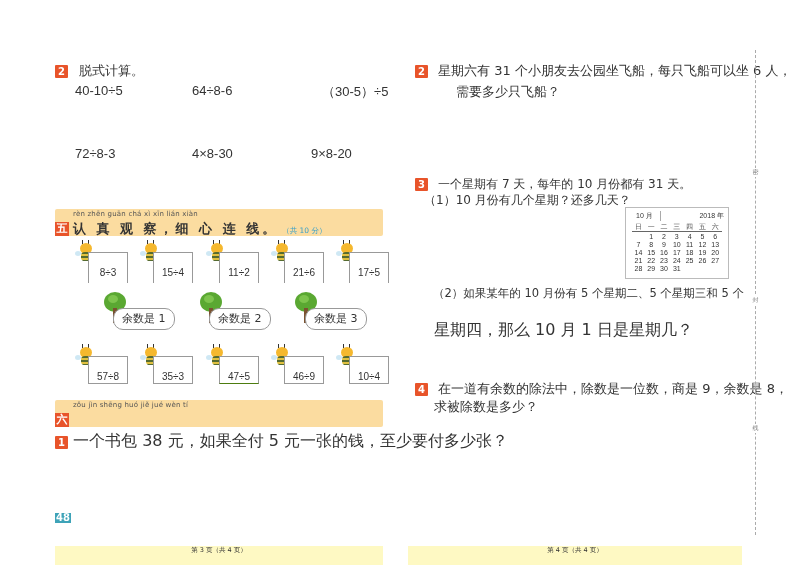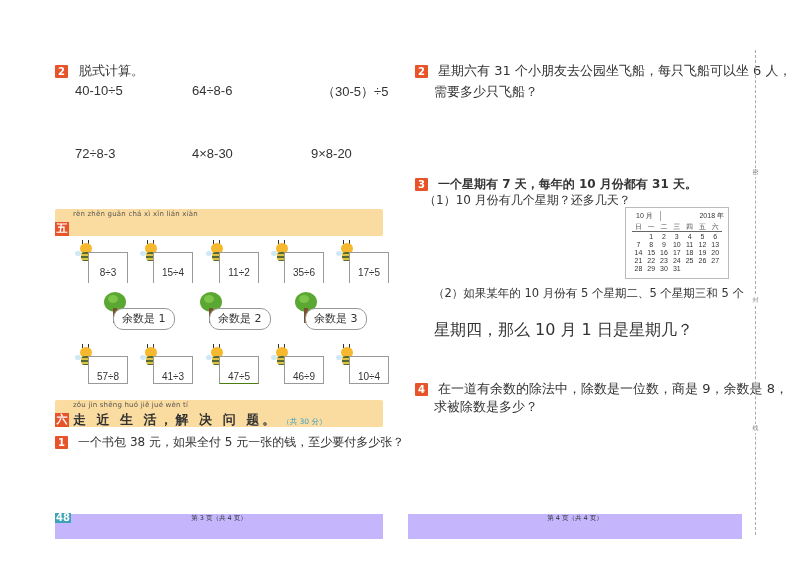--- a/index.html
+++ b/index.html
@@ -39,21 +39,21 @@
     }
     .card-text { position: absolute; left: 0; right: 0; top: 14px; text-align: center; font-size: 10px; color: #333; font-family: "Liberation Sans", sans-serif; }
     .tree { position: absolute; width: 22px; height: 32px; }
     .tree .crown { position: absolute; left: 0; top: 0; width: 22px; height: 20px; border-radius: 50%; background: #5aa832; }
     .tree .crown2 { position: absolute; left: 4px; top: 3px; width: 10px; height: 8px; border-radius: 50%; background: #7dc44d; }
     .tree .trunk { position: absolute; left: 9px; top: 16px; width: 4px; height: 15px; background: #7a5230; }
     .bubble {
       position: absolute; height: 20px; border: 1px solid #999; border-radius: 10px; background: #fff;
       font-size: 11px; line-height: 20px; padding: 0 8px; white-space: nowrap; color: #333;
     }
-    .footer-bar { position: absolute; height: 25px; background: #c4b5fd; }
+    .footer-bar { position: absolute; height: 19px; background: #fef9c3; margin-top: 32px; }
     .footer-text { position: absolute; left: 0; right: 0; top: 0; text-align: center; font-size: 6.5px; line-height: 9px; color: #333; }
     .page-num {
       position: absolute; left: 55px; top: 513px; width: 16px; height: 10px; background: #3ea3b8; color: #fff;
       font-size: 10px; line-height: 10px; font-weight: bold; text-align: center;
     }
     .dash-line { position: absolute; left: 755px; top: 50px; width: 0; height: 485px; border-left: 1px dashed #aaa; }
     .seal { position: absolute; left: 751px; font-size: 6px; color: #777; background: #fff; width: 9px; text-align: center; }
     .calendar {
       position: absolute; left: 625px; top: 207px; width: 102px; height: 70px; border: 1px solid #bbb; background: #fff;
       font-family: "Liberation Sans", sans-serif; font-size: 7px; color: #333;
@@ -79,20 +79,21 @@
   <div class="abs expr" style="left:75px; top:83px;">40-10÷5</div>
   <div class="abs expr" style="left:192px; top:83px;">64÷8-6</div>
   <div class="abs expr" style="left:306px; top:83px;margin-left:16px;">（30-5）÷5</div>
   <div class="abs expr" style="left:75px; top:146px;">72÷8-3</div>
   <div class="abs expr" style="left:192px; top:146px;">4×8-30</div>
   <div class="abs expr" style="left:311px; top:146px;">9×8-20</div>
 
   <div class="section-bar" style="top:209px;">
     <div class="section-num">五</div>
     <div class="pinyin">rèn  zhēn guān chá        xì xīn lián  xiàn</div>
+    <div class="section-title"><span>认 真 观 察，细 心 连 线。</span><span class="score">（共 10 分）</span></div>
   </div>
 
   <div class="bee-card" style="left:78px; top:240px;">
     <div class="bee">
         <div class="ant" style="left:4px"></div>
         <div class="ant" style="left:10px"></div>
         <div class="wing"></div>
         <div class="head"></div>
         <div class="body"></div>
       </div>
@@ -126,21 +127,21 @@
   </div>
   <div class="bee-card" style="left:274px; top:240px;">
     <div class="bee">
         <div class="ant" style="left:4px"></div>
         <div class="ant" style="left:10px"></div>
         <div class="wing"></div>
         <div class="head"></div>
         <div class="body"></div>
       </div>
     <div class="card-box">
-        <div class="card-text">35÷6</div>
+        <div class="card-text">21÷6</div>
       </div>
   </div>
   <div class="bee-card" style="left:339px; top:240px;">
     <div class="bee">
         <div class="ant" style="left:4px"></div>
         <div class="ant" style="left:10px"></div>
         <div class="wing"></div>
         <div class="head"></div>
         <div class="body"></div>
       </div>
@@ -184,21 +185,21 @@
   </div>
   <div class="bee-card" style="left:143px; top:344px;">
     <div class="bee">
         <div class="ant" style="left:4px"></div>
         <div class="ant" style="left:10px"></div>
         <div class="wing"></div>
         <div class="head"></div>
         <div class="body"></div>
       </div>
     <div class="card-box" style="border-bottom:1px solid #999; height:26px;">
-        <div class="card-text">41÷3</div>
+        <div class="card-text">35÷3</div>
       </div>
   </div>
   <div class="bee-card" style="left:209px; top:344px;">
     <div class="bee">
         <div class="ant" style="left:4px"></div>
         <div class="ant" style="left:10px"></div>
         <div class="wing"></div>
         <div class="head"></div>
         <div class="body"></div>
       </div>
@@ -227,44 +228,43 @@
         <div class="body"></div>
       </div>
     <div class="card-box" style="border-bottom:1px solid #999; height:26px;">
         <div class="card-text">10÷4</div>
       </div>
   </div>
 
   <div class="section-bar" style="top:400px;">
     <div class="section-num">六</div>
     <div class="pinyin">zǒu jìn  shēng huó    jiě jué  wèn tí</div>
-    <div class="section-title"><span>走 近  生 活，解 决 问 题。</span><span class="score">（共 30 分）</span></div>
   </div>
 
   <div class="abs" style="left:55px; top:431px;">
     <span class="num-badge">1</span>
-    <span class="txt" style="margin-left:5px; font-size:12px;">一个书包 38 元，如果全付 5 元一张的钱，至少要付多少张？</span>
+    <span class="txt" style="font-size:16px;">一个书包 38 元，如果全付 5 元一张的钱，至少要付多少张？</span>
   </div>
 
   <div class="footer-bar" style="left:55px; top:514px; width:328px;">
     <div class="footer-text">第 3 页（共 4 页）</div>
   </div>
   <div class="page-num">48</div>
 </div>
 
 <div>
   <div class="abs" style="left:415px; top:60px;">
     <span class="num-badge">2</span>
     <span class="txt" style="margin-left:5px;">星期六有 31 个小朋友去公园坐飞船，每只飞船可以坐 6 人，</span>
   </div>
-  <div class="abs txt" style="left:434px; top:83px;">需要多少只飞船？</div>
+  <div class="abs txt" style="left:456px; top:83px;">需要多少只飞船？</div>
 
   <div class="abs" style="left:415px; top:173px;">
     <span class="num-badge">3</span>
-    <span class="txt" style="margin-left:5px; font-size:12px;font-weight:bold;">一个星期有 7 天，每年的 10 月份都有 31 天。</span>
+    <span class="txt" style="margin-left:5px; font-size:12px;">一个星期有 7 天，每年的 10 月份都有 31 天。</span>
   </div>
   <div class="abs txt" style="left:424px; top:192px; font-size:12px;">（1）10 月份有几个星期？还多几天？</div>
 
   <div class="calendar">
     <div class="cal-head">
       <span class="cal-month">10 月</span>
       <span class="cal-sep"></span>
       <span class="cal-year">2018 年</span>
     </div>
     <div class="cal-grid">

